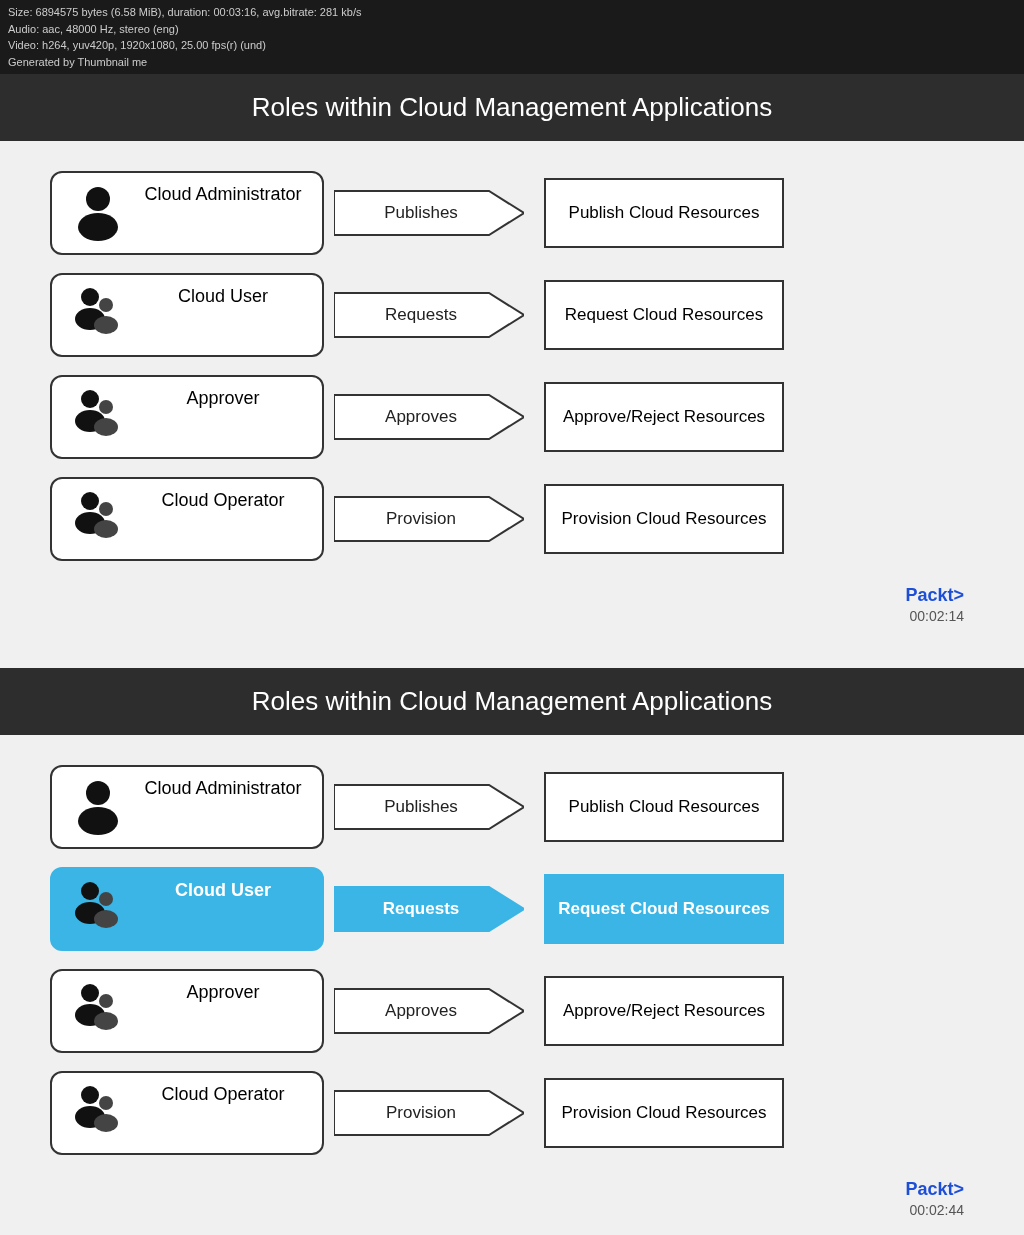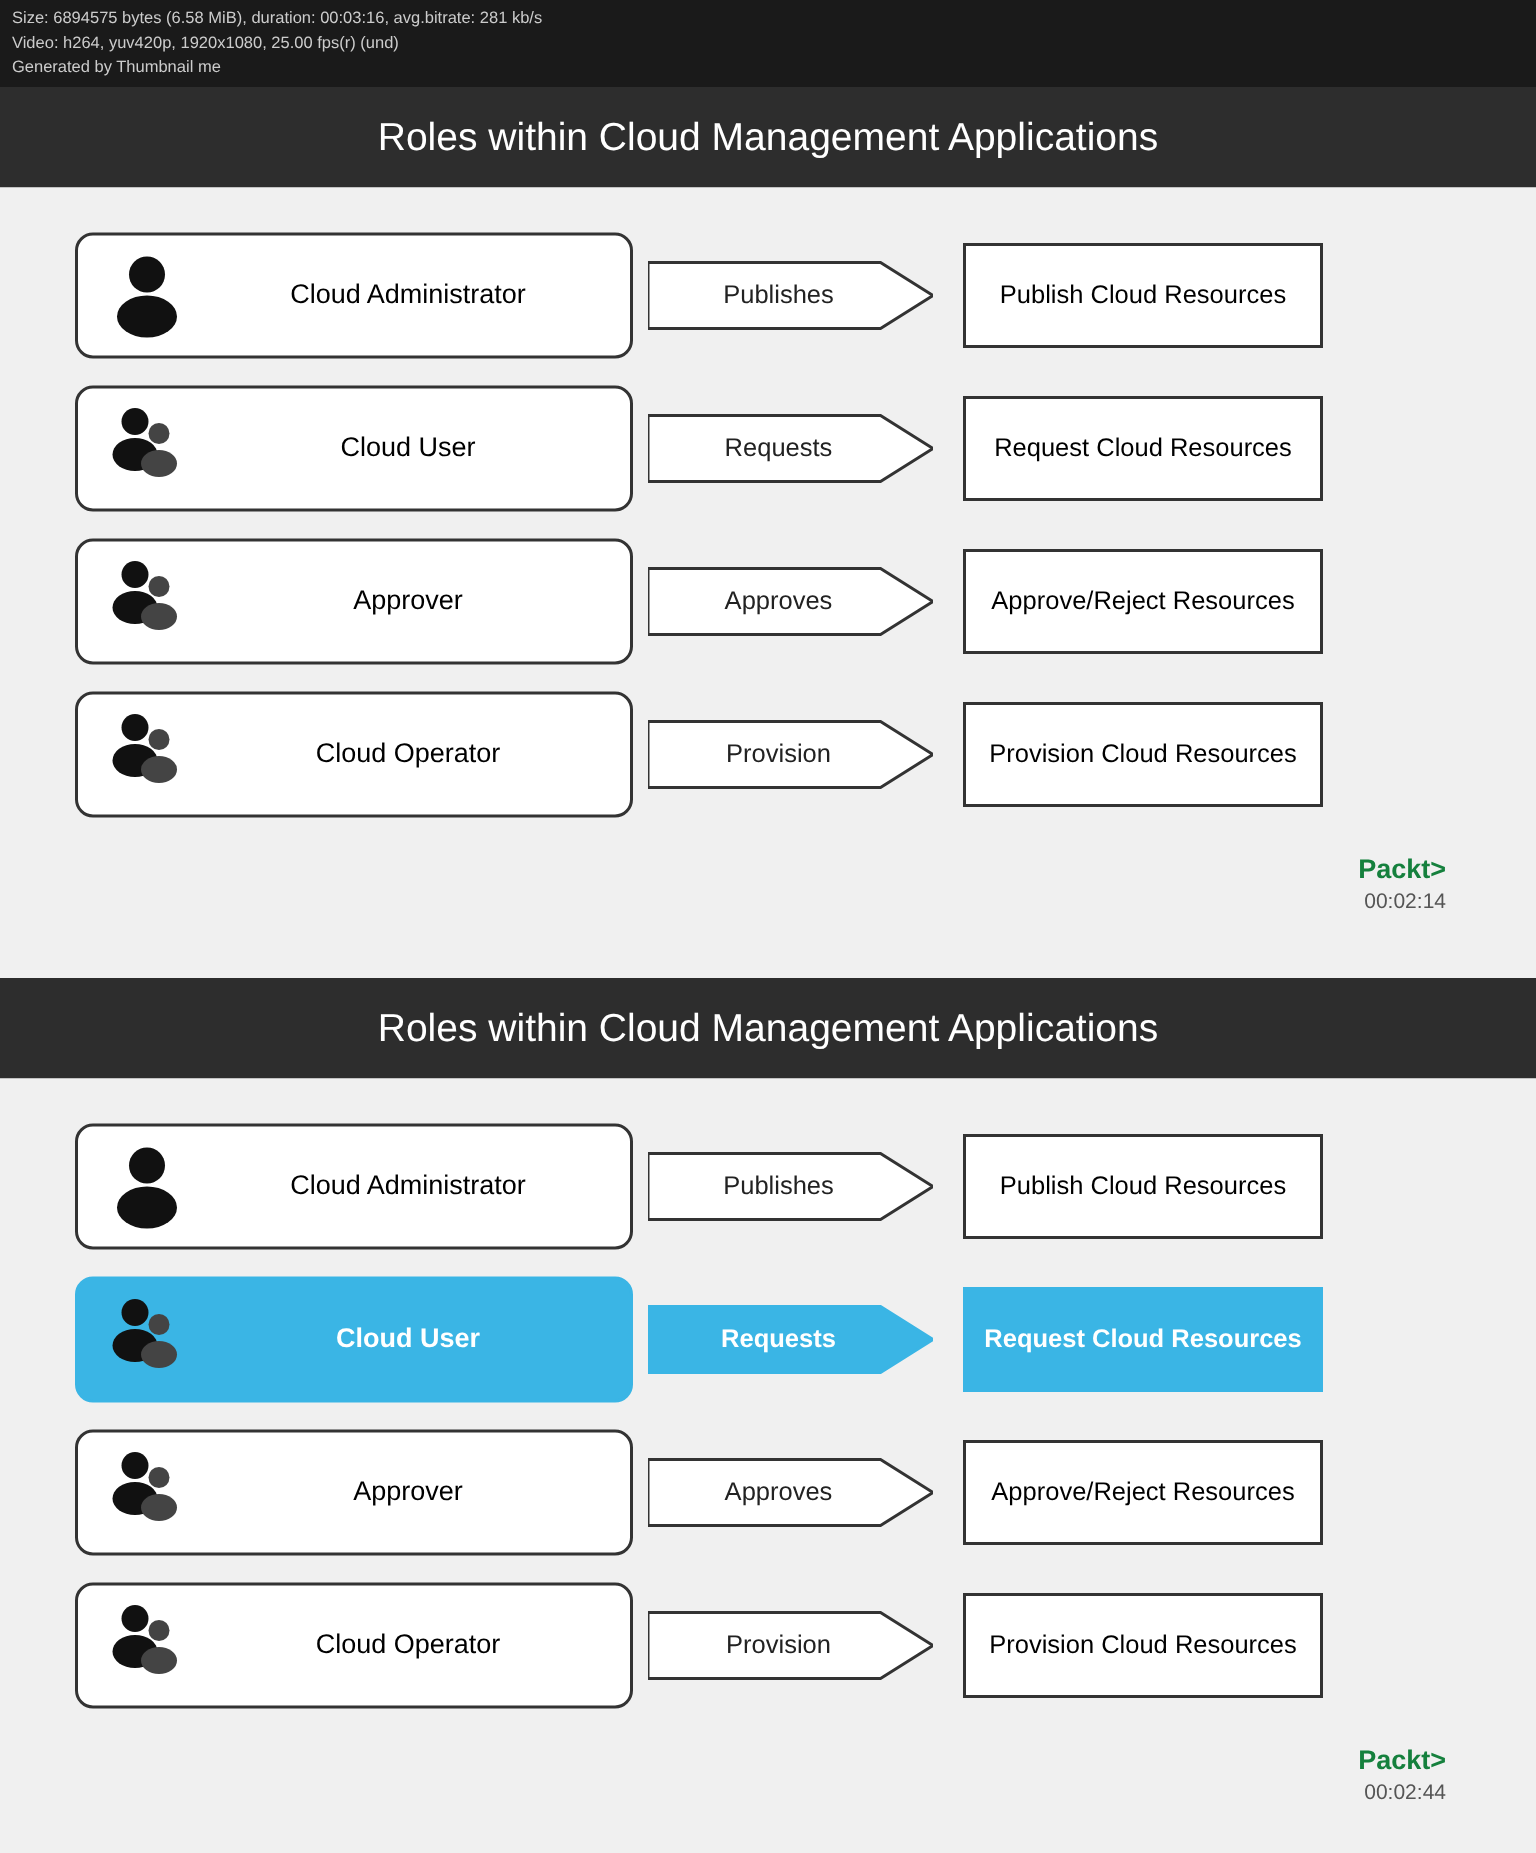--- a/index.html
+++ b/index.html
@@ -40,25 +40,25 @@
     
     .role-row {
       display: flex;
       align-items: center;
       margin-bottom: 18px;
     }
 
     
     .role-box {
       display: flex;
-      align-items: center;
+      align-items: flex-start;
       border: 2px solid #333;
       border-radius: 12px;
       background: #fff;
-      width: 372px;
+      width: 274px;
       min-height: 80px;
       padding: 10px 16px;
       flex-shrink: 0;
     }
     .role-box.highlighted {
       background: #3ab5e5;
       border-color: #3ab5e5;
     }
 
     
@@ -149,21 +149,21 @@
 
     
     .packt-logo {
       text-align: right;
       padding: 6px 10px 2px 0;
       font-size: 18px;
       font-weight: bold;
       color: #e87722;
     }
     .packt-logo span {
-      color: #15803d;
+      color: #1d4ed8;
       text-align: right;
     }
 
     
     .timestamp {
       text-align: right;
       font-size: 14px;
       color: #555;
       padding-right: 10px;
       padding-bottom: 4px;
@@ -171,20 +171,21 @@
 
     .section-wrapper {
       margin-bottom: 0;
     }
   </style>
 </head>
 <body>
 
 <div class="file-info">
   <div>Size: 6894575 bytes (6.58 MiB), duration: 00:03:16, avg.bitrate: 281 kb/s</div>
+  <div>Audio: aac, 48000 Hz, stereo (eng)</div>
   <div>Video: h264, yuv420p, 1920x1080, 25.00 fps(r) (und)</div>
   <div>Generated by Thumbnail me</div>
 </div>
 
 <div class="section-wrapper">
   <div class="section-header">
     <span>Roles within Cloud Management Applications</span>
   </div>
   <div class="diagram-area">
 

